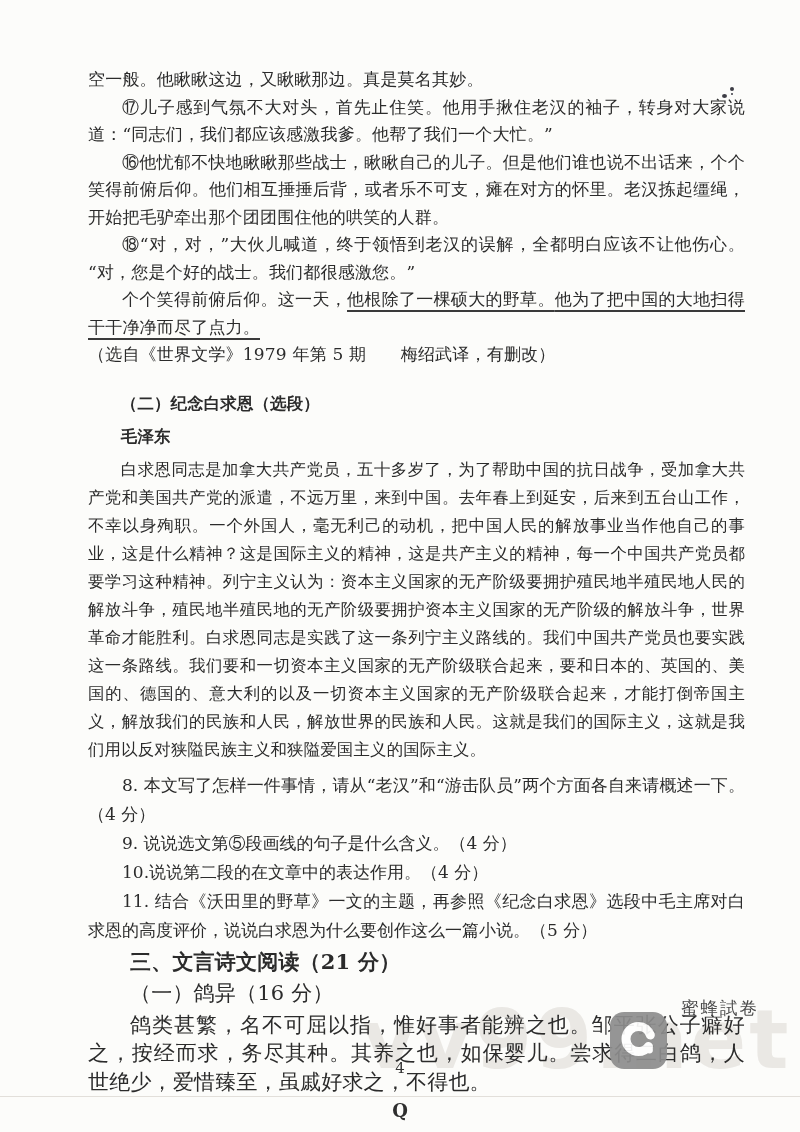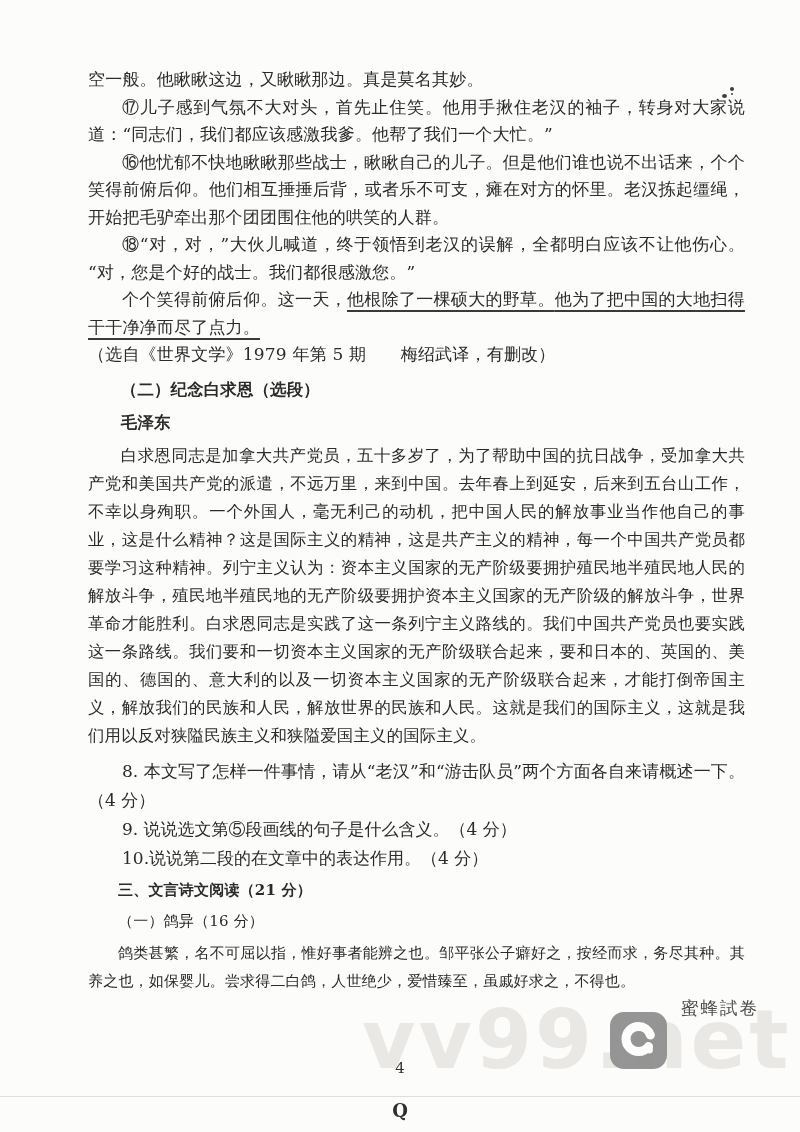--- a/index.html
+++ b/index.html
@@ -80,21 +80,21 @@
   .sub-center{
     margin:3px 0 0 0;
     font-size:17px;
     line-height:29px;
     text-align:center;
     font-weight:normal;
     letter-spacing:1px;
   }
   .classical p{
     margin:3px 0 0 0;
-    font-size:15px;
+    font-size:21px;
     line-height:28.5px;
     text-align:justify;
     text-indent:2em;
     letter-spacing:0.2px;
   }
   
   .watermark{
     position:absolute;
     left:362px; top:992px;
     font-family:"DejaVu Sans","Liberation Sans",sans-serif;
@@ -169,29 +169,30 @@
     <div class="story">
       <p>空一般。他瞅瞅这边，又瞅瞅那边。真是莫名其妙。</p>
       <p class="indent">⑰儿子感到气氛不大对头，首先止住笑。他用手揪住老汉的袖子，转身对大家说道：“同志们，我们都应该感激我爹。他帮了我们一个大忙。”</p>
       <p class="indent">⑯他忧郁不快地瞅瞅那些战士，瞅瞅自己的儿子。但是他们谁也说不出话来，个个笑得前俯后仰。他们相互捶捶后背，或者乐不可支，瘫在对方的怀里。老汉拣起缰绳，开始把毛驴牵出那个团团围住他的哄笑的人群。</p>
       <p class="indent">⑱“对，对，”大伙儿喊道，终于领悟到老汉的误解，全都明白应该不让他伤心。“对，您是个好的战士。我们都很感激您。”</p>
       <p class="indent"><span>个个笑得前俯后仰。这一天，</span><span class="underlined">他根除了一棵硕大的野草。</span><span class="underlined">他为了把中国的大地扫得干干净净而尽了点力。</span></p>
       <p class="source-line">（选自《世界文学》1979 年第 5 期　　梅绍武译，有删改）</p>
     </div>
 
     <div class="essay">
-      <p class="section-heading-center" style="margin-top:7px;">（二）纪念白求恩（选段）</p>
+      <p class="section-heading-center" style="margin-top:21px;">（二）纪念白求恩（选段）</p>
       <p class="author">毛泽东</p>
       <p>白求恩同志是加拿大共产党员，五十多岁了，为了帮助中国的抗日战争，受加拿大共产党和美国共产党的派遣，不远万里，来到中国。去年春上到延安，后来到五台山工作，不幸以身殉职。一个外国人，毫无利己的动机，把中国人民的解放事业当作他自己的事业，这是什么精神？这是国际主义的精神，这是共产主义的精神，每一个中国共产党员都要学习这种精神。列宁主义认为：资本主义国家的无产阶级要拥护殖民地半殖民地人民的解放斗争，殖民地半殖民地的无产阶级要拥护资本主义国家的无产阶级的解放斗争，世界革命才能胜利。白求恩同志是实践了这一条列宁主义路线的。我们中国共产党员也要实践这一条路线。我们要和一切资本主义国家的无产阶级联合起来，要和日本的、英国的、美国的、德国的、意大利的以及一切资本主义国家的无产阶级联合起来，才能打倒帝国主义，解放我们的民族和人民，解放世界的民族和人民。这就是我们的国际主义，这就是我们用以反对狭隘民族主义和狭隘爱国主义的国际主义。</p>
     </div>
 
     <div class="questions">
       <p>8. 本文写了怎样一件事情，请从“老汉”和“游击队员”两个方面各自来请概述一下。（4 分）</p>
       <p>9. 说说选文第⑤段画线的句子是什么含义。（4 分）</p>
       <p>10.说说第二段的在文章中的表达作用。（4 分）</p>
+      <p>11. 结合《沃田里的野草》一文的主题，再参照《纪念白求恩》选段中毛主席对白求恩的高度评价，说说白求恩为什么要创作这么一篇小说。（5 分）</p>
     </div>
 
     <div class="classical">
       <p class="section-three">三、文言诗文阅读（21 分）</p>
       <p class="sub-center">（一）鸽异（16 分）</p>
       <p>鸽类甚繁，名不可屈以指，惟好事者能辨之也。邹平张公子癖好之，按经而求，务尽其种。其养之也，如保婴儿。尝求得二白鸽，人世绝少，爱惜臻至，虽戚好求之，不得也。</p>
     </div>
 
   </div>
 

